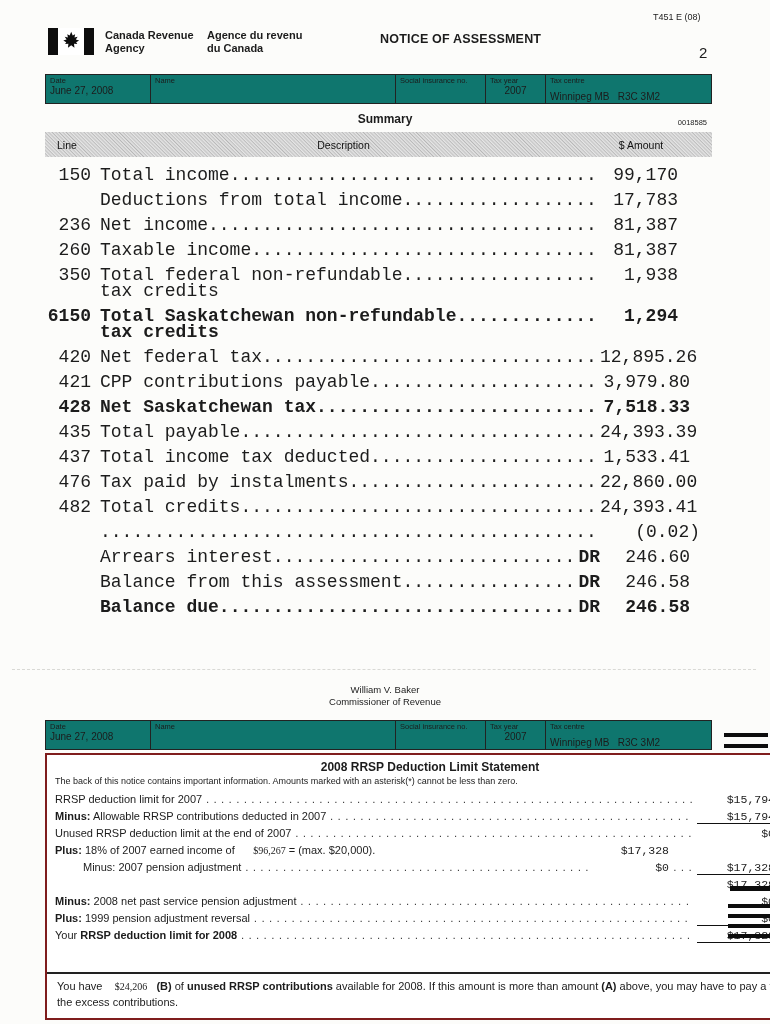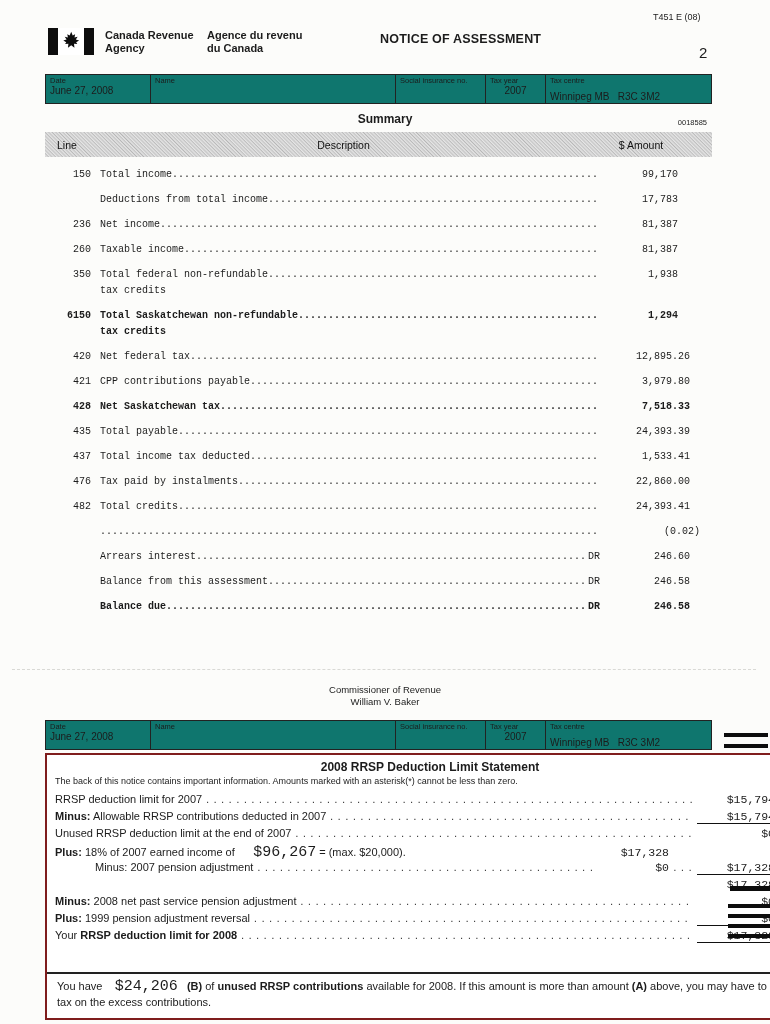--- a/index.html
+++ b/index.html
@@ -39,46 +39,46 @@
   
   .thead { margin:5px 0 0 45px; width:667px; height:25px; display:flex; align-items:center;
            background:repeating-linear-gradient(45deg,#b5b5b5 0px,#e6e6e6 1px,#c9c9c9 2.5px);
            font-size:10.5px; color:#111; }
   .th-line { width:72px; padding-left:12px; }
   .th-desc { flex:1; text-align:center; }
   .th-amt  { width:142px; text-align:center; }
 
   
   .summary-rows { margin:10px 0 4px 45px; width:667px;
-                  font-family:"Liberation Mono", monospace; font-size:10px; }
+                  font-family:"Liberation Mono", monospace; font-size:18px; }
   .srow { display:flex; align-items:flex-start; line-height:16px; margin-bottom:9px; }
   .srow.bold { font-weight:bold; }
   .s-line { width:46px; flex:none; text-align:right; margin-right:9px; }
   .s-main { flex:1; min-width:0; }
   .s-l1 { display:flex; align-items:baseline; }
   .s-desc { flex:none; white-space:pre; }
   .s-dots { flex:1; min-width:0; overflow:hidden; white-space:nowrap; }
-  .s-suffix { flex:none; }
+  .s-suffix { flex:none;font-weight:bold; }
   .s-amt { width:112px; flex:none; text-align:right; white-space:pre; }
 
   .smudge { margin:54px 0 0 12px; width:744px; border-top:1px dashed #d9d9d5; }
 
   
   .signature { margin-top:14px; text-align:center; font-size:9.5px; line-height:12px; }
 
   
   .rrsp-box { margin:3px 0 0 45px; width:770px; border:2px solid #7f1d1d; background:#fff; }
   .rrsp-title { text-align:center; font-size:12px; font-weight:bold; margin-top:5px; }
   .rrsp-note { font-size:9px; margin:2px 0 7px 8px; }
   .rrsp-lines { padding:0 8px; }
   .rline { display:flex; align-items:baseline; font-size:11px; height:17px; }
   .rline .r-text { white-space:pre; }
-  .rline.indent .r-text { margin-left:40px;text-align:center; }
+  .rline.indent .r-text { margin-left:28px;text-align:center; }
   .b { font-weight:bold; }
-  .m { font-family:Liberation Mono, monospace; font-size:15px; }
+  .m { font-family:Liberation Serif, serif; font-size:10px; }
   .r-dots { flex:1; min-width:0; overflow:hidden; white-space:nowrap; font-size:10px;
             letter-spacing:1px; color:#222; margin:0 4px; }
   .r-spacer { flex:1; }
   .r-mid { width:72px; flex:none; text-align:right; font-family:"Liberation Mono",monospace;
            font-size:11.5px; white-space:pre; }
   .r-middots { width:28px; flex:none; overflow:hidden; white-space:nowrap; font-size:10px;
                letter-spacing:1px; text-align:center; }
   .r-amt { width:78px; flex:none; text-align:right; font-family:"Liberation Mono",monospace;
            font-size:11.5px; white-space:pre; }
   .r-amt.u { border-bottom:1.2px solid #111; }
@@ -332,22 +332,22 @@
             <span class="s-suffix">DR</span>
           </span>
         </span>
         <span class="s-amt" style="padding-right: 22px;">246.58</span>
       </span>
     </div>
 
   <div class="smudge"></div>
 
   <div class="signature">
+    <div>William V. Baker</div>
     <div>Commissioner of Revenue</div>
-    <div>William V. Baker</div>
   </div>
 
   <div class="info-bar" style="margin-top:12px;">
     <div class="ib-cell c-date">
       <span class="ib-label">Date</span>
       <span class="ib-value">June 27, 2008</span>
     </div>
     <div class="ib-cell c-name">
       <span class="ib-label">Name</span>
       <span class="ib-value"></span>

